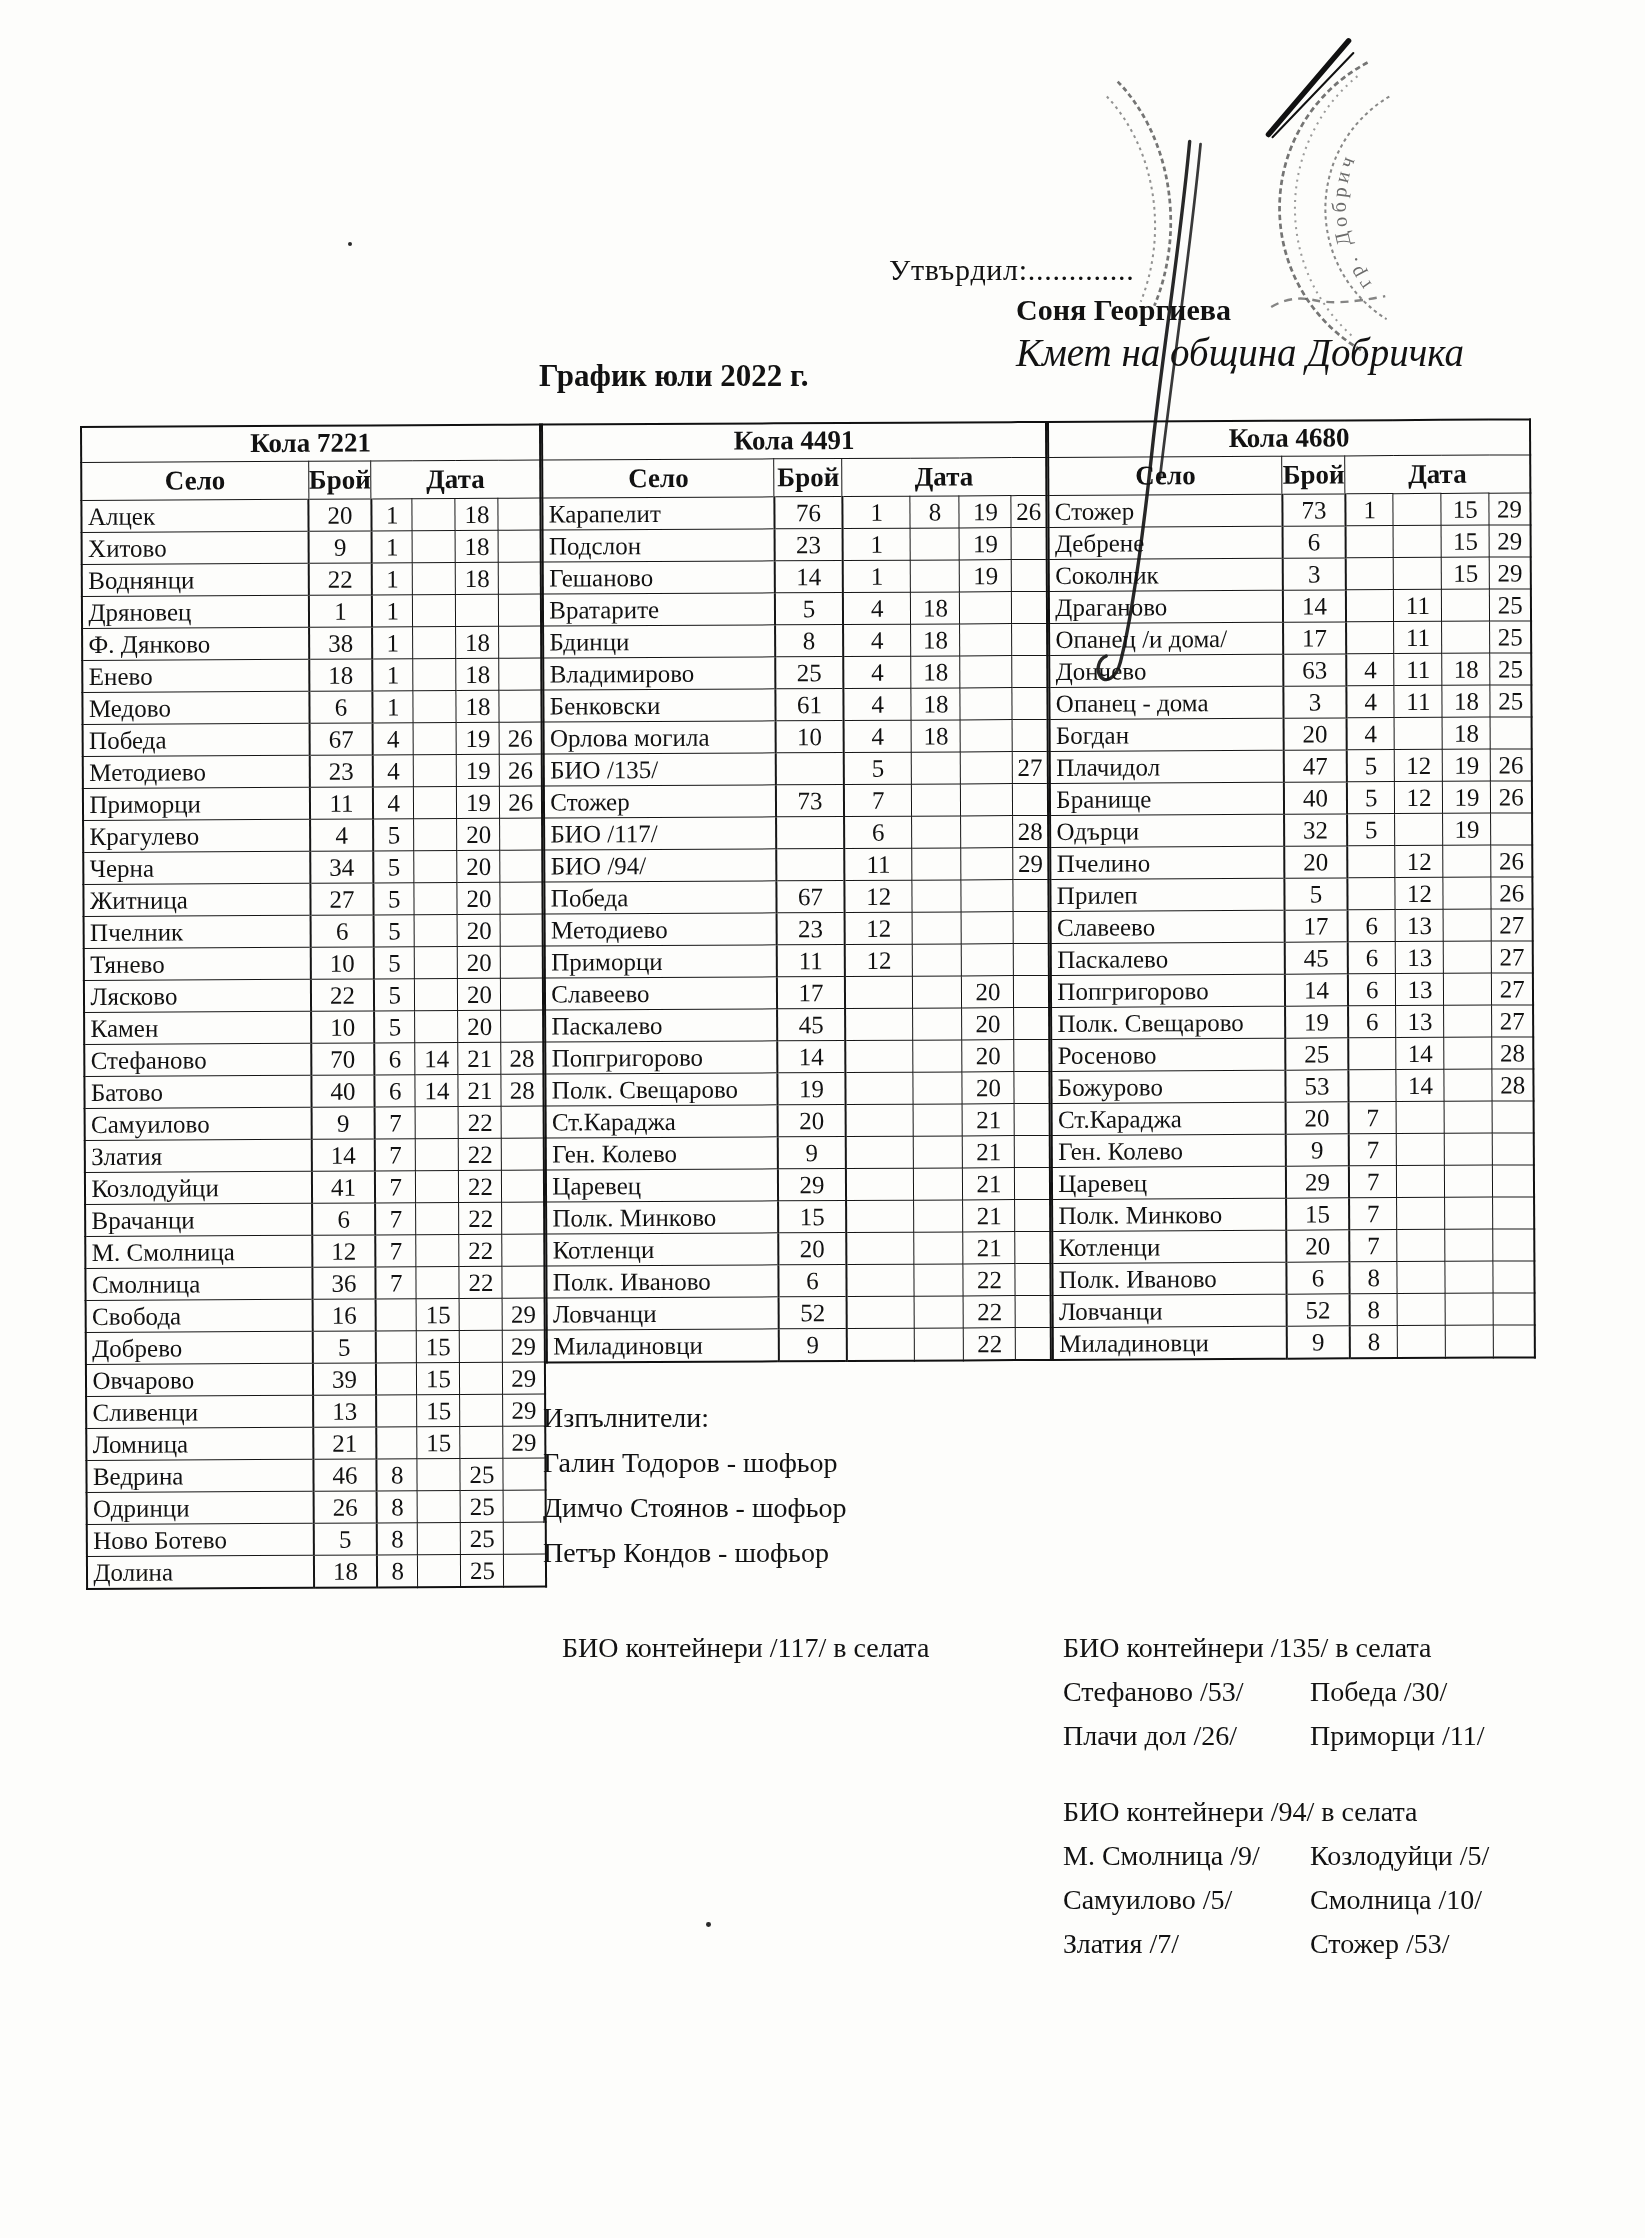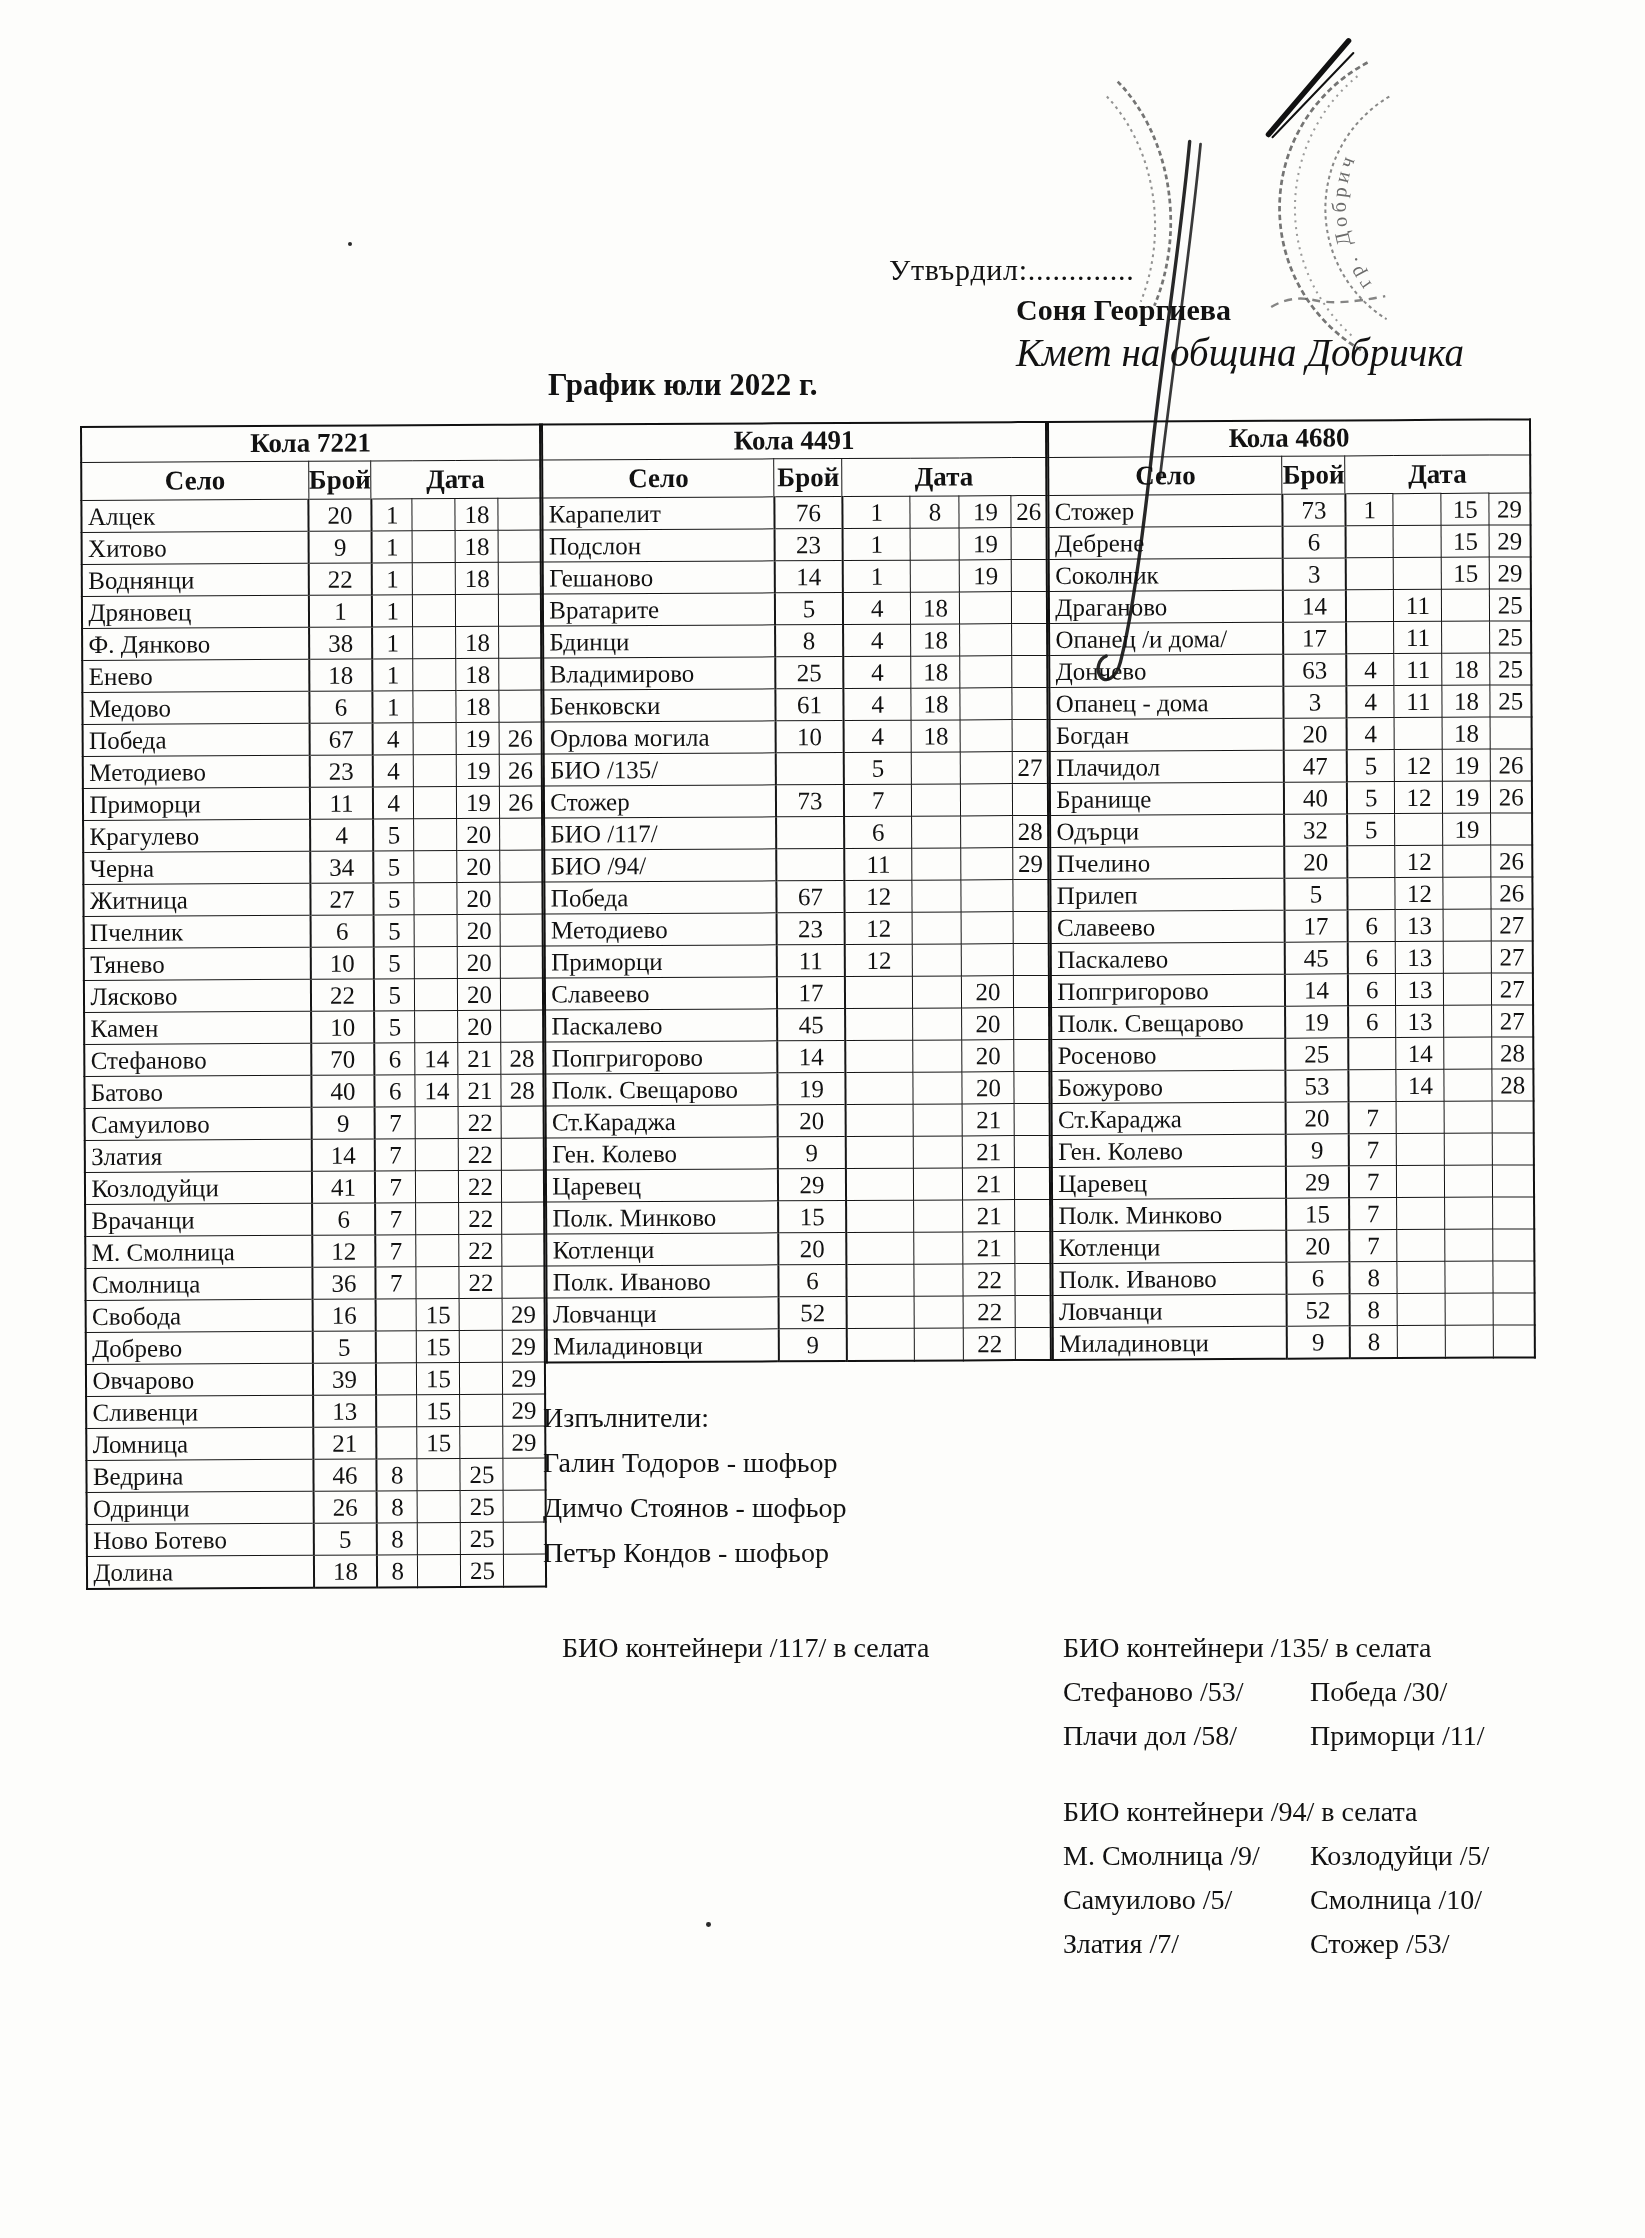--- a/index.html
+++ b/index.html
@@ -4,21 +4,21 @@
 <style>
   *{box-sizing:border-box}
   html,body{margin:0;padding:0;background:#d8d8d8}
   .page{position:relative;width:1646px;height:2239px;background:#fdfdfb;
         font-family:"Liberation Serif","DejaVu Serif",serif;color:#121212;overflow:hidden}
   .overlay{position:absolute;left:0;top:0;width:1646px;height:2239px;pointer-events:none}
 
   .approve-label{position:absolute;left:889px;top:253px;font-size:30px;font-weight:400;letter-spacing:0.7px}
   .approver{position:absolute;left:1016px;top:293px;font-size:30px;font-weight:600}
   .approver-title{position:absolute;left:1016px;top:330px;font-size:39px;font-style:italic;font-weight:500}
-  .doc-title{position:absolute;left:535px;top:354px;font-size:31px;font-weight:700;margin:13px}
+  .doc-title{position:absolute;left:535px;top:354px;font-size:31px;font-weight:700;margin:4px}
 
   .tables{position:absolute;left:80px;top:426px;display:flex;align-items:flex-start;
           transform:rotate(-0.3deg);transform-origin:0 0}
   table{border-collapse:collapse;table-layout:fixed;border:2.7px solid #111;margin:0}
   th,td{border:1.6px solid #161616;padding:0;overflow:hidden;white-space:nowrap}
   th.car{height:35px;font-size:27px;font-weight:700;text-align:center}
   .hv,.hb,.hd{height:38px;font-size:27px;font-weight:700;text-align:center}
   tbody tr{height:31px}
   td{font-size:25px;line-height:31px}
   td.v{text-align:left;padding-left:5.4px;border-right-width:2.3px}
@@ -850,21 +850,21 @@
 
   <div class="bio b117">
     <div>БИО контейнери /117/ в селата</div>
   </div>
 
   <div class="bio b135">
     <div>БИО контейнери /135/ в селата</div>
     <div class="bio-cols">
       <div class="c1">
         <div>Стефаново /53/</div>
-        <div>Плачи дол /58/</div>
+        <div>Плачи дол /26/</div>
       </div>
       <div class="c2">
         <div>Победа /30/</div>
         <div>Приморци /11/</div>
       </div>
     </div>
   </div>
 
   <div class="bio b94">
     <div>БИО контейнери /94/ в селата</div>

